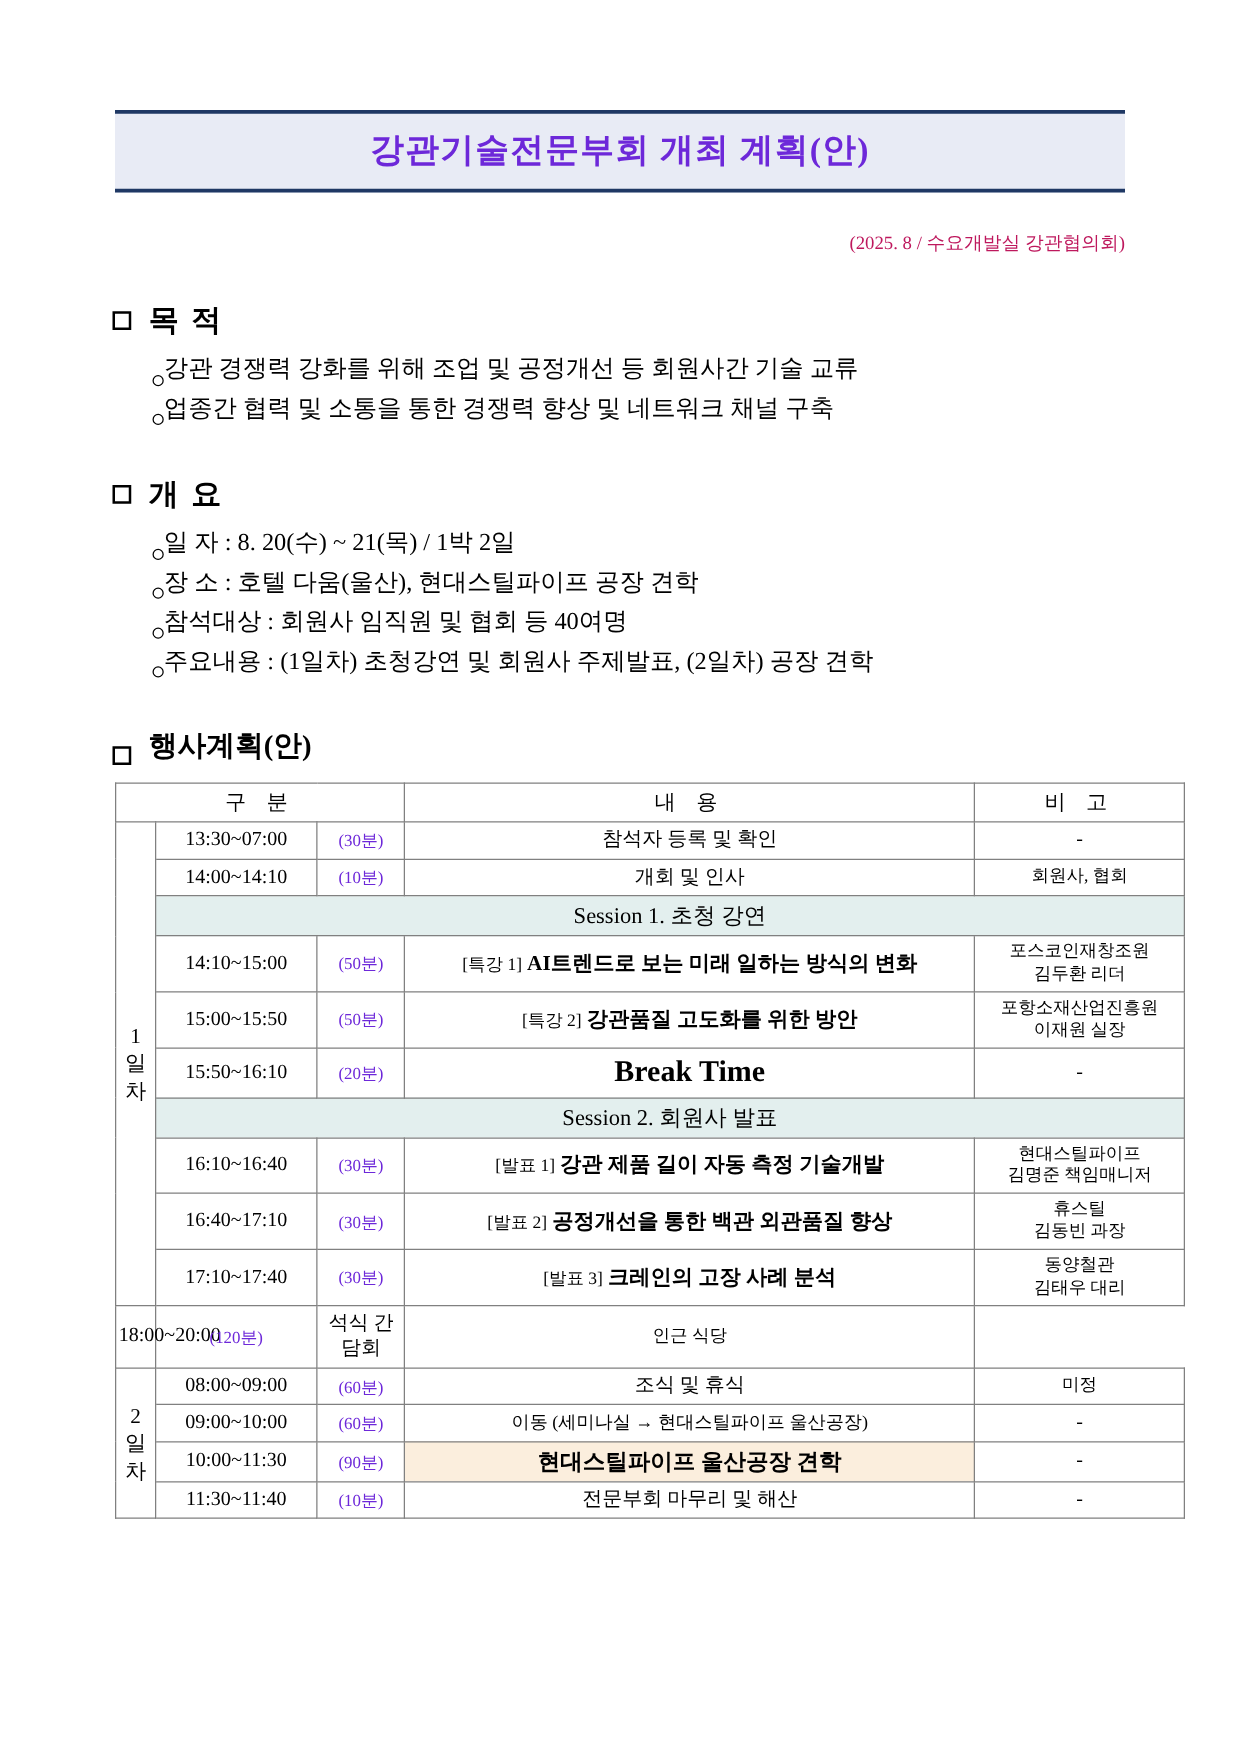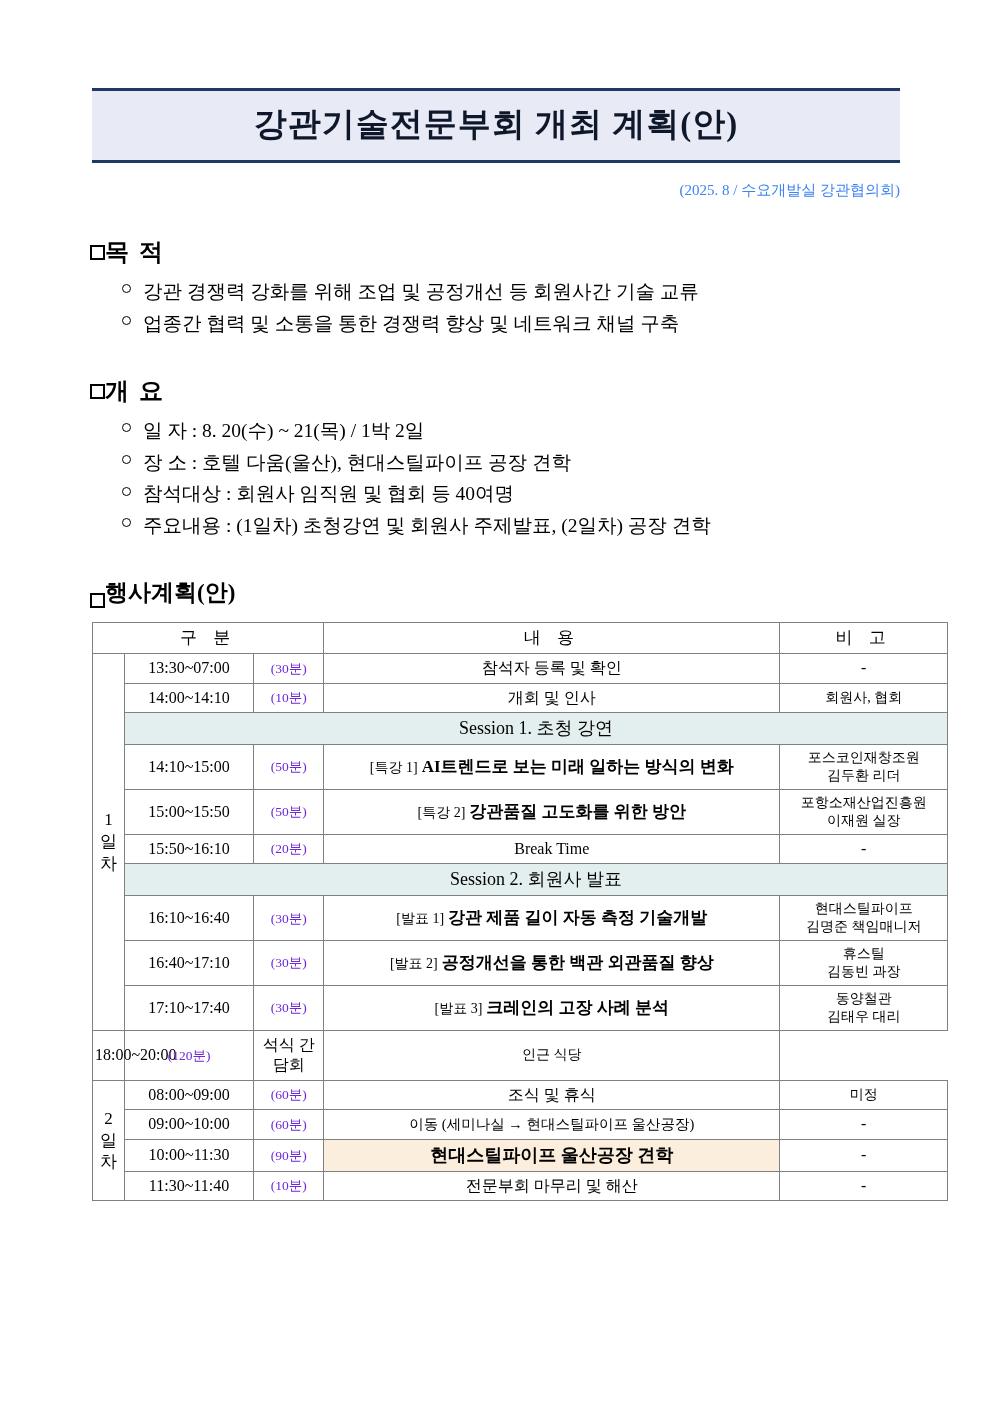--- a/index.html
+++ b/index.html
@@ -26,59 +26,59 @@
   
   .title-bar {
     border-top: 3px solid #1f3864;
     border-bottom: 3px solid #1f3864;
     background: #e8ebf5;
     text-align: center;
     padding: 11px 0 13px 0;
     margin: 0 20px 0 20px;
   }
   .title-bar .title-text {
-    font-size: 33px;
+    font-size: 27px;
     font-weight: bold;
     letter-spacing: 1px;
-    color: #0f172a;
+    color: #6d28d9;
   }
   .subtitle {
     text-align: right;
     font-size: 15px;
-    margin: 18px 20px 0 0;
-    color: #3b82f6;
+    margin: 31px 20px 0 0;
+    color: #be185d;
   }
 
   
   .section {
     margin-top: 36px;
   }
   .section-head {
     font-size: 24px;
     font-weight: bold;
     letter-spacing: 2px;
     padding-left: 18px;
     display: flex;
     align-items: center;
+    gap: 14px;
   }
   .sq {
     display: inline-block;
     width: 15px;
     height: 15px;
     border: 2px solid #000;
     box-sizing: border-box;
   }
   .bullets {
     margin-top: 8px;
     padding-left: 50px;
   }
   .bullet-row {
     display: flex;
-    align-items: center;
-    gap: 12px;
+    align-items: flex-end;
     font-size: 19.5px;
     line-height: 1.62;
     white-space: nowrap;
   }
   .circ {
     display: inline-block;
     width: 9px;
     height: 9px;
     border: 1.6px solid #000;
     border-radius: 50%;
@@ -145,22 +145,22 @@
   .note-sm {
     font-size: 14px;
     line-height: 1.3;
   }
   .highlight {
     background: #fbeedd;
     font-weight: bold;
     font-size: 18px;
   }
   .break-row {
-    font-weight: normal;
-    font-size: 16px;
+    font-weight: bold;
+    font-size: 24px;
   }
   .sub-note {
     font-size: 14.5px;
   }
   .footnote {
     margin: 22px 0 0 36px;
     font-size: 17px;
   }
 </style>
 </head>

